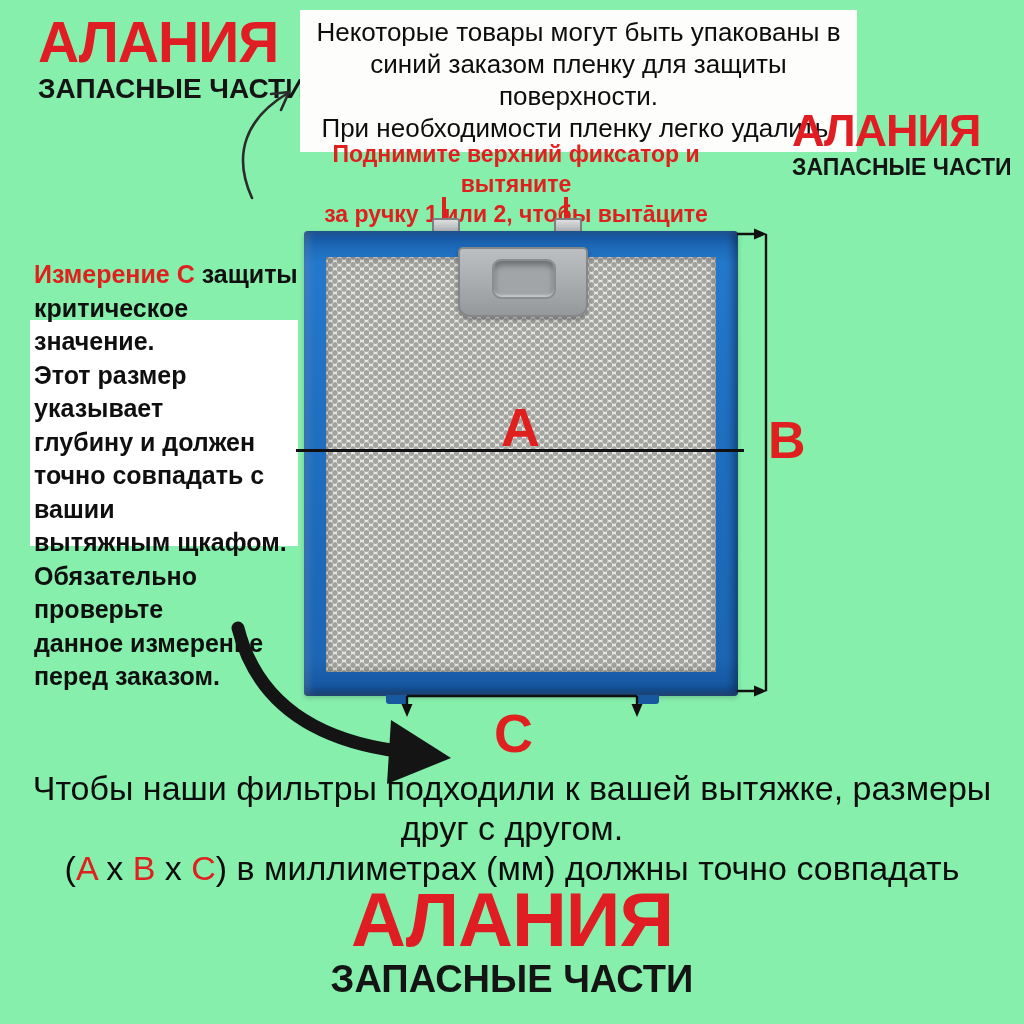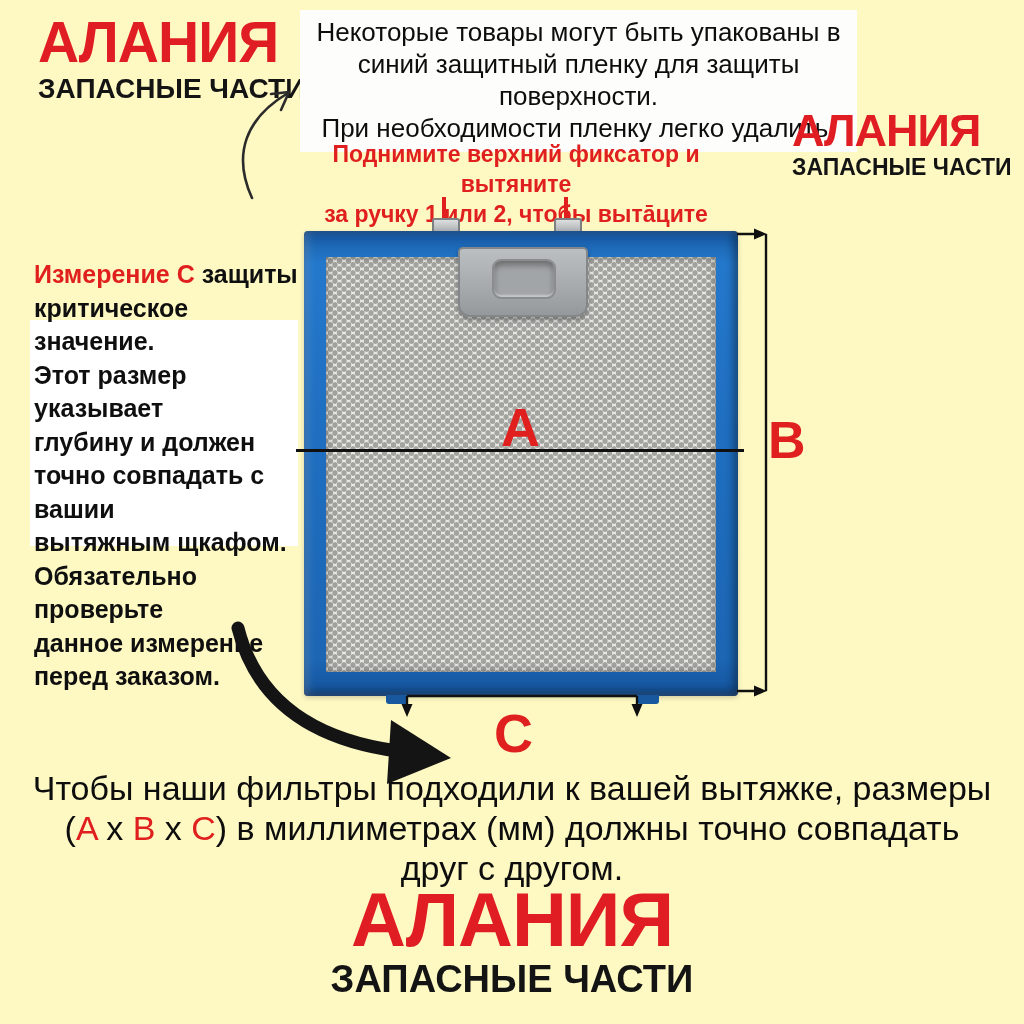--- a/index.html
+++ b/index.html
@@ -1,17 +1,17 @@
 <!DOCTYPE html>
 <html><head>
 <meta charset="utf-8">
 <style>
   html,body{margin:0;padding:0;}
   body{font-family:"Liberation Sans","DejaVu Sans",sans-serif;background:#e4e4e2;}
-  .canvas{position:relative;width:1024px;height:1024px;background:#fef9c3;overflow:hidden;margin:0 auto;}
+  .canvas{position:relative;width:1024px;height:1024px;background:#86efac;overflow:hidden;margin:0 auto;}
   .abs{position:absolute;}
 
   
   .logo .name{font-weight:800;color:#e11d24;line-height:1;letter-spacing:-1px;}
   .logo .tag{font-weight:700;color:#141414;line-height:1.05;letter-spacing:0;}
   .logo-tl{left:38px;top:14px;}
   .logo-tl .name{font-size:57px;}
   .logo-tl .tag{font-size:28px;margin-top:3px;}
   .logo-tr{left:792px;top:108px;}
   .logo-tr .name{font-size:45px;}
@@ -83,21 +83,21 @@
 
 <div class="canvas">
 
   <div class="abs logo logo-tl">
     <div class="name">АЛАНИЯ</div>
     <div class="tag">ЗАПАСНЫЕ ЧАСТИ</div>
   </div>
 
   <div class="abs top-note">
     <div>Некоторые товары могут быть упакованы в</div>
-    <div>синий защитный пленку для защиты поверхности.</div>
+    <div>синий заказом пленку для защиты поверхности.</div>
     <div>При необходимости пленку легко удалить.</div>
   </div>
 
   <svg class="abs" style="left:226px;top:80px;" width="92" height="122" viewBox="0 0 92 122">
     <path d="M 26,118 C 6,74 20,38 62,13" fill="none" stroke="#2b2b2b" stroke-width="2.6" stroke-linecap="round"></path>
     <path d="M 45,14 L 63,12 L 55,30" fill="none" stroke="#2b2b2b" stroke-width="2.6" stroke-linecap="round" stroke-linejoin="round"></path>
   </svg>
 
   <div class="abs logo logo-tr">
     <div class="name">АЛАНИЯ</div>
@@ -153,22 +153,22 @@
   </svg>
   <div class="abs dim-label label-c">C</div>
 
   <svg class="abs" style="left:215px;top:612px;" width="248" height="180" viewBox="0 0 248 180">
     <path d="M 23,16 C 42,92 102,128 182,139" fill="none" stroke="#141414" stroke-width="13" stroke-linecap="round"></path>
     <polygon points="176,108 236,146 172,172" fill="#141414"></polygon>
   </svg>
 
   <div class="abs bottom-note">
     <div>Чтобы наши фильтры подходили к вашей вытяжке, размеры</div>
+    <div>друг с другом.</div>
     <div><span>(</span><span class="red">A</span><span> x </span><span class="red">B</span><span> x </span><span class="red">C</span><span>) в миллиметрах (мм) должны точно совпадать</span></div>
-    <div>друг с другом.</div>
   </div>
 
   <div class="abs logo logo-bottom">
     <div class="name">АЛАНИЯ</div>
     <div class="tag">ЗАПАСНЫЕ ЧАСТИ</div>
   </div>
 
 </div>
 
 </body></html>

